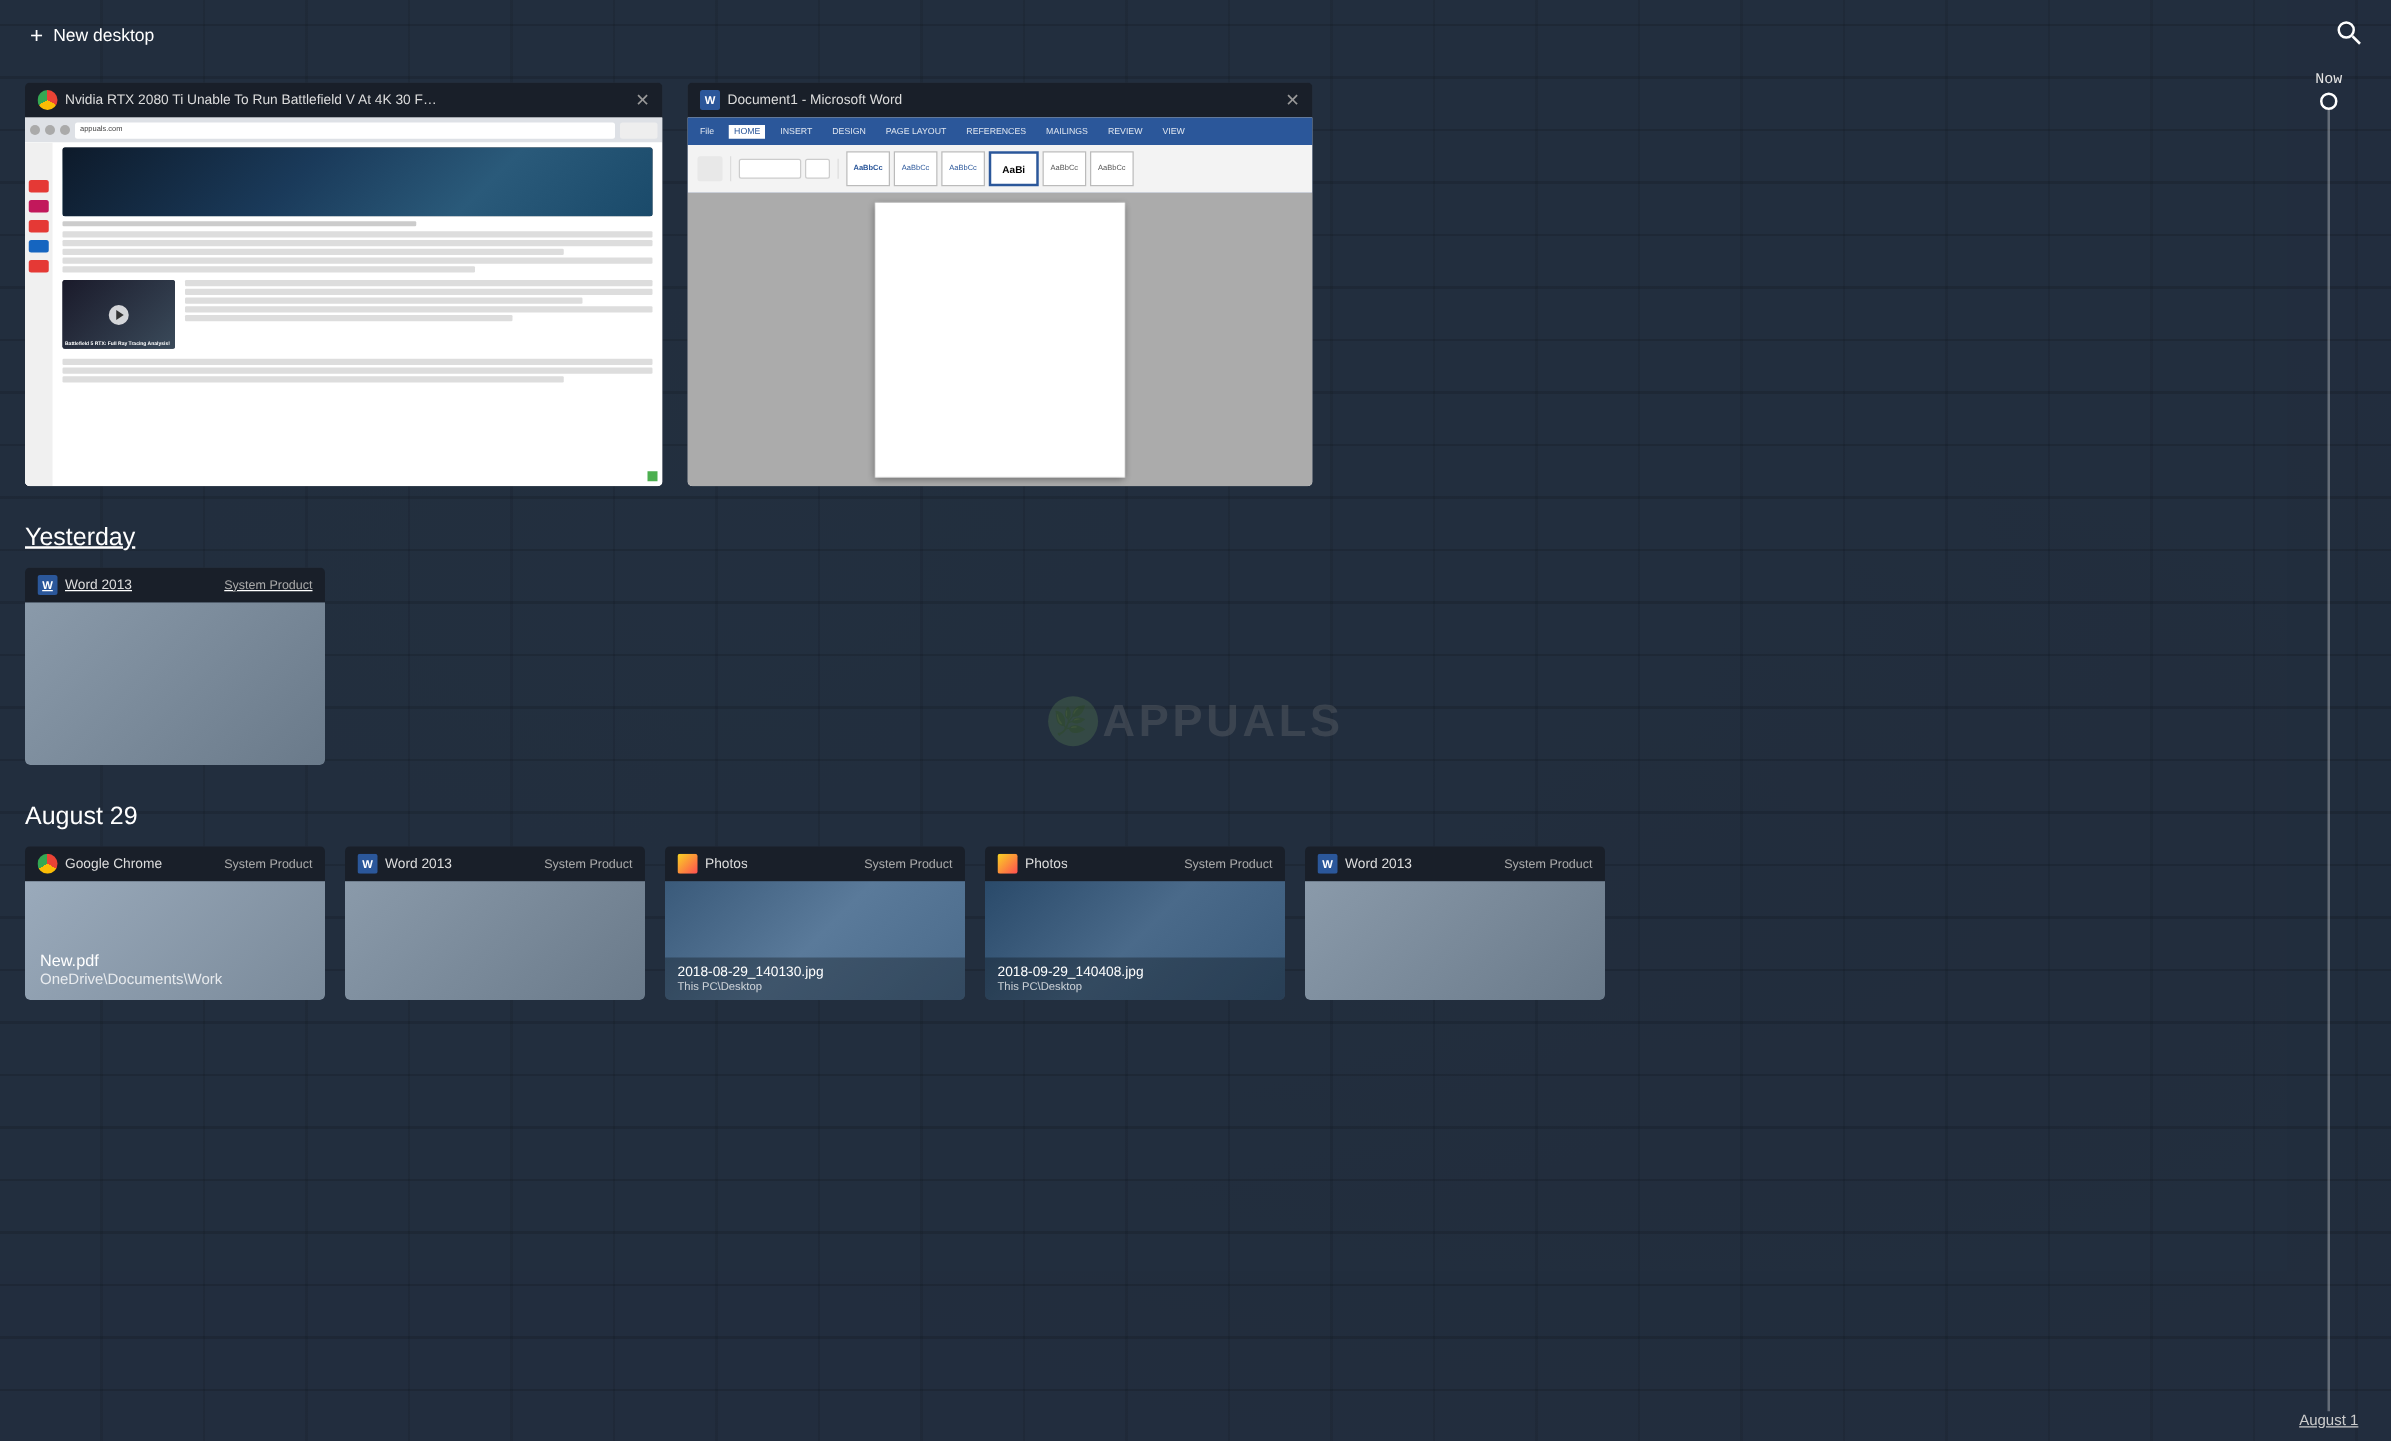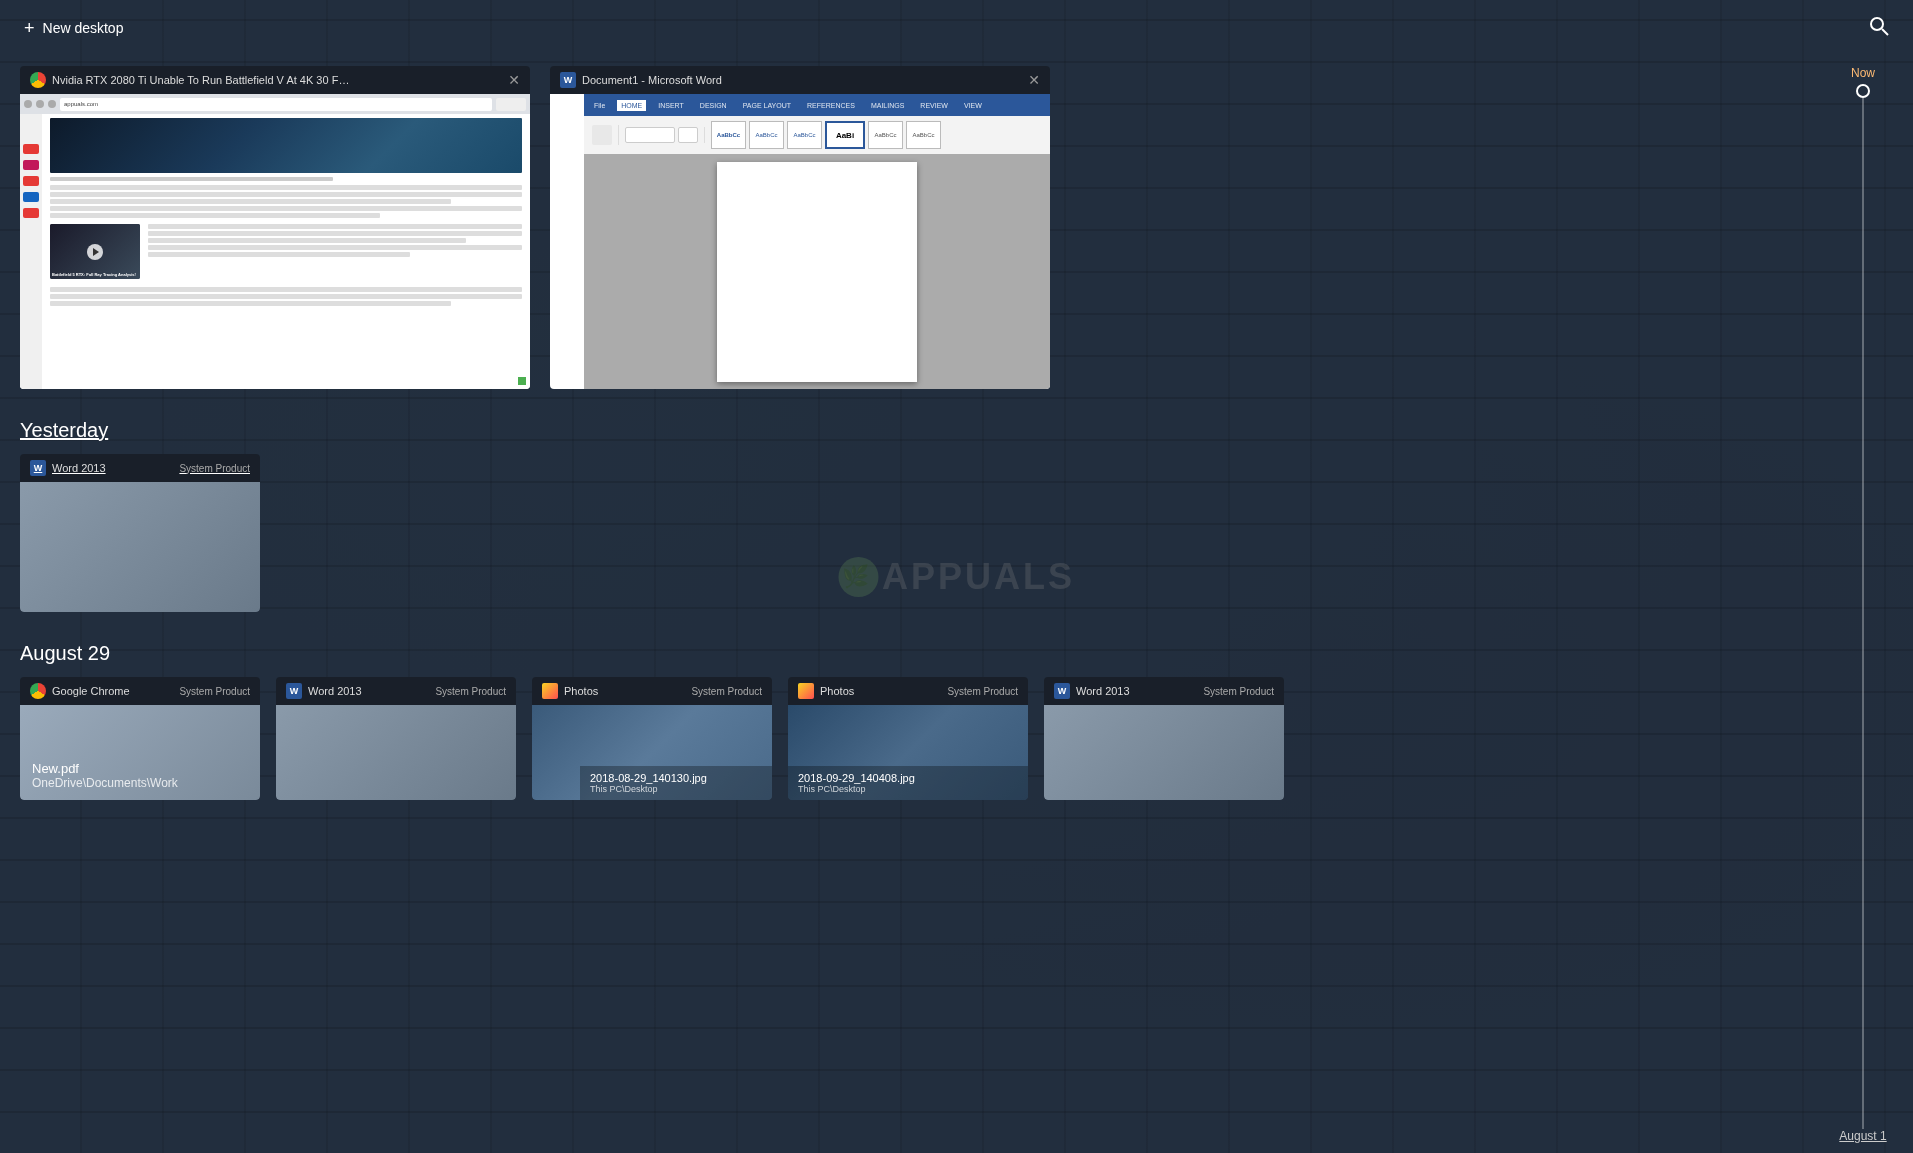--- a/index.html
+++ b/index.html
@@ -82,23 +82,23 @@
       bottom: 0;
       width: 60px;
       display: flex;
       flex-direction: column;
       align-items: center;
       z-index: 10;
     }
 
     .timeline-label-now {
       font-size: 12px;
-      color: #fdba74;
-      margin-top: 10px;
+      color: #e5e5e5;
       margin-bottom: 4px;
+      font-family: Liberation Mono, monospace;
     }
 
     .timeline-dot {
       width: 14px;
       height: 14px;
       border-radius: 50%;
       border: 2px solid #fff;
       background: transparent;
     }
 
@@ -340,21 +340,20 @@
       border-bottom: 4px solid transparent;
       margin-left: 2px;
     }
 
     
     .word-preview {
       width: 500px;
       height: 295px;
       background: #fff;
       overflow: hidden;
-      padding-left: 34px;
     }
 
     .word-toolbar {
       height: 60px;
       background: #2b579a;
       display: flex;
       flex-direction: column;
     }
 
     .word-ribbon-top {
@@ -484,21 +483,20 @@
       color: #fff;
     }
 
     .pdf-path {
       font-size: 12px;
       color: rgba(255,255,255,0.8);
     }
 
     .photo-preview {
       background: linear-gradient(135deg, #3a5a7a, #6a8aaa);
-      padding-left: 48px;
     }
 
     .photo-preview-dark {
       background: linear-gradient(135deg, #2a4a6a, #4a6a8a);
     }
 
     
     .watermark {
       position: absolute;
       top: 50%;

